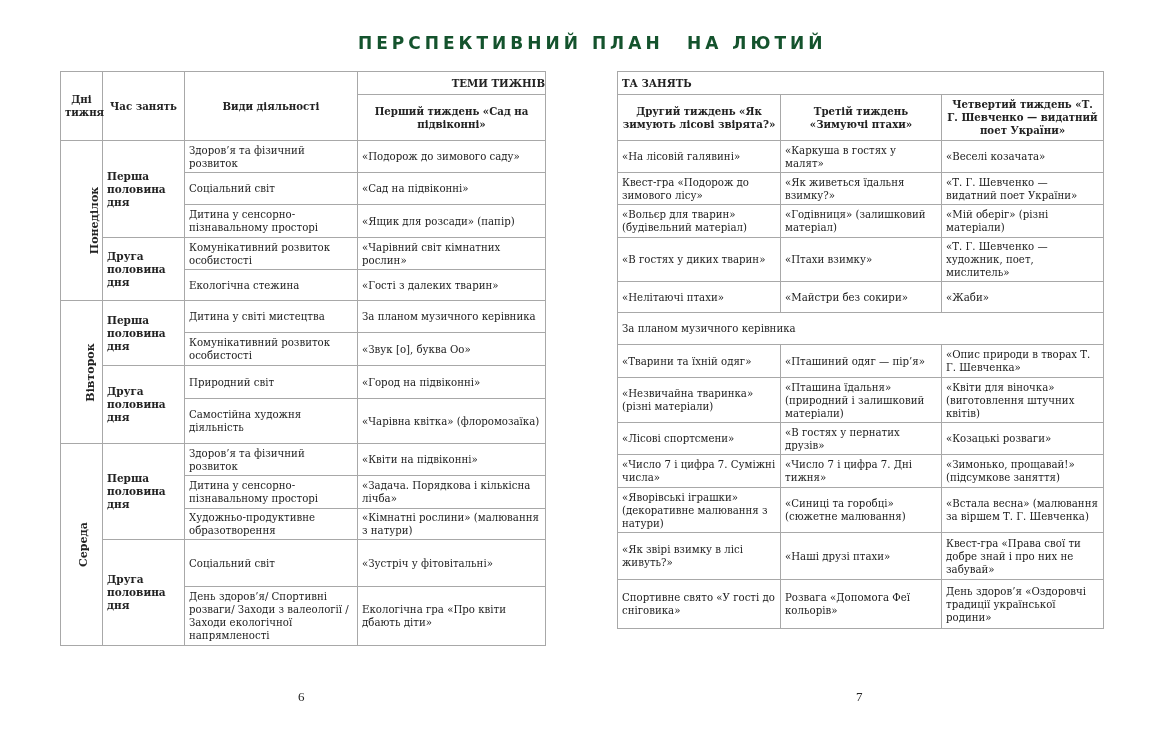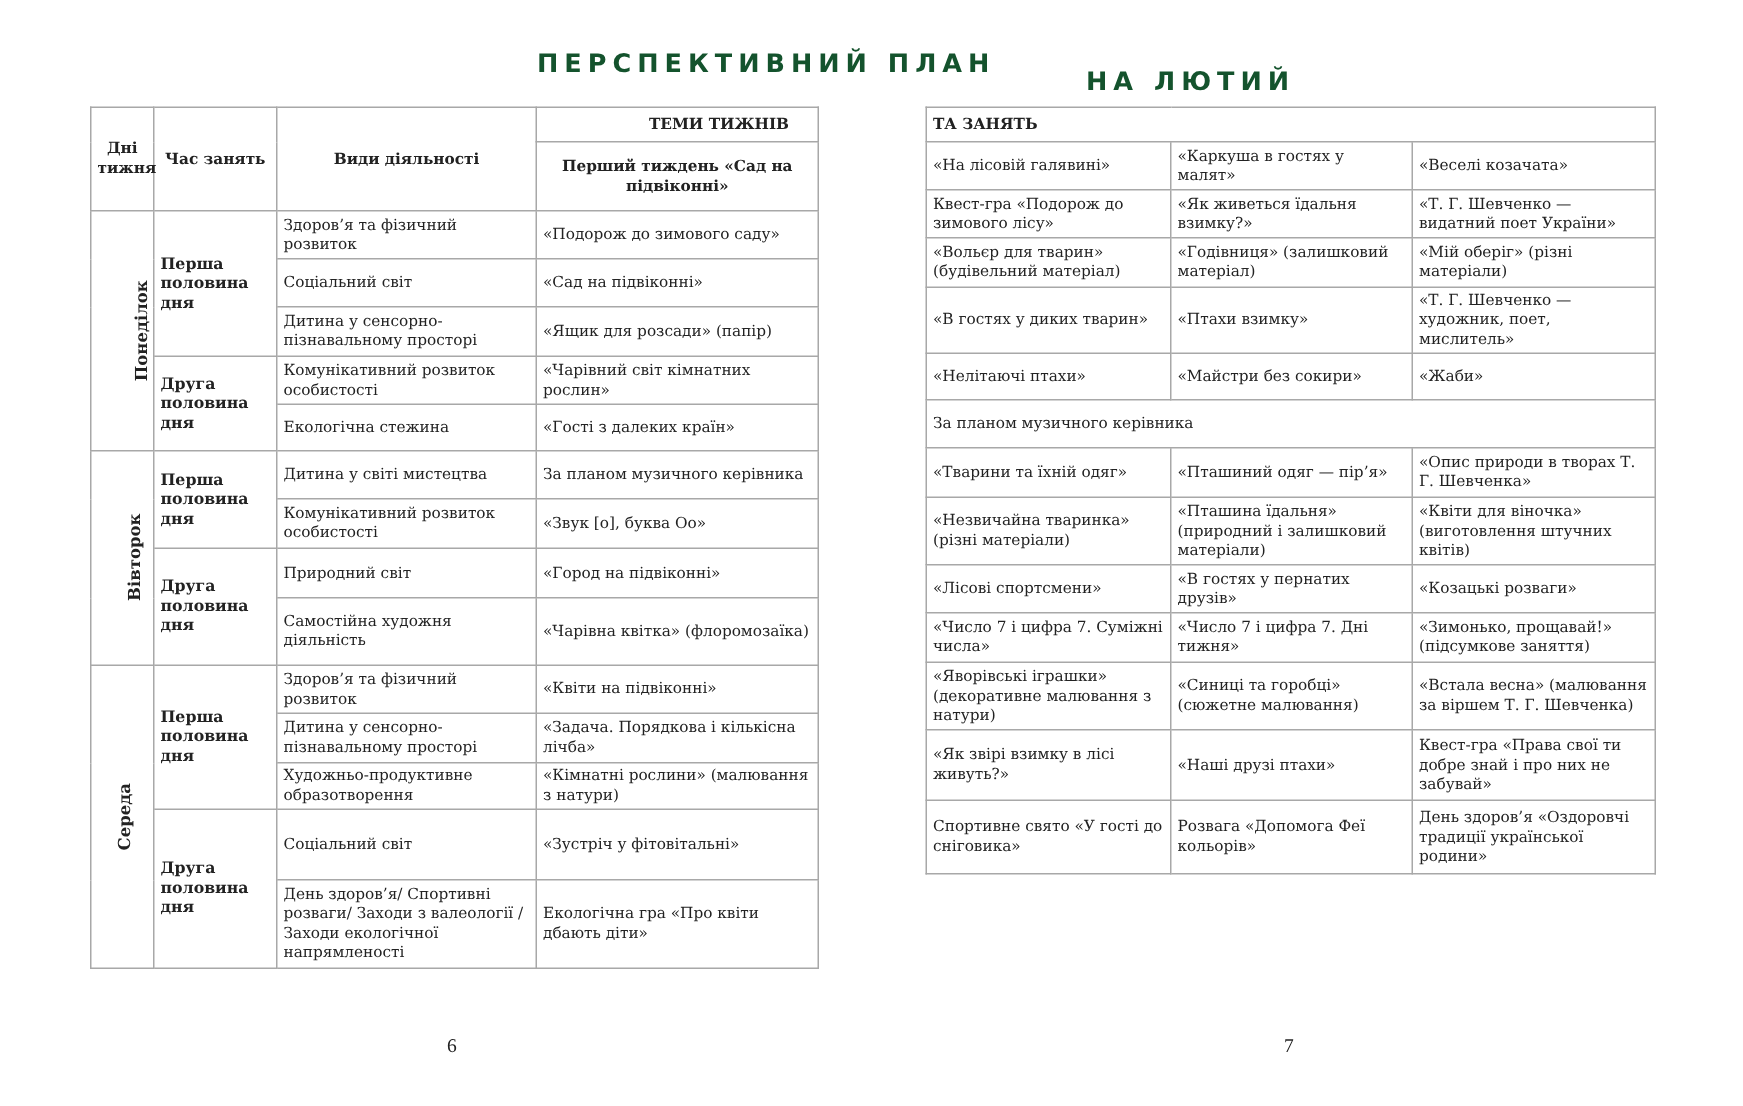--- a/index.html
+++ b/index.html
@@ -4,31 +4,31 @@
 <style>
   html, body { margin:0; padding:0; background:#ffffff; }
   body { width:1162px; height:737px; position:relative; overflow:hidden;
          font-family:"DejaVu Serif", "Liberation Serif", serif; color:#222; }
   .title { position:absolute; top:33px; font-family:"DejaVu Sans", "Liberation Sans", sans-serif;
            font-weight:bold; font-size:17px; letter-spacing:4px; color:#14532d; white-space:nowrap; }
   .page-num { position:absolute; top:689px; font-family:"Liberation Serif", serif; font-size:13px; color:#222; }
   table { position:absolute; border-collapse:collapse; table-layout:fixed; }
   td { border:1px solid #a8a8a8; font-size:10.2px; line-height:13px; padding:2px 4px; vertical-align:middle; }
   .hdr { font-weight:bold; text-align:center; }
-  .hdr-right { font-weight:bold; text-align:right; padding-right:19px; }
+  .hdr-right { font-weight:bold; text-align:right; padding-right:0; }
   .hdr-left { font-weight:bold; text-align:left; }
   .time { font-weight:bold; font-size:10.5px;margin-top:44px; }
   .day { text-align:center; padding:0; }
   .day span { display:inline-block; transform:rotate(-90deg); font-weight:bold; font-size:11px; white-space:nowrap; }
 </style>
 </head>
 <body>
 
 <div class="title" style="left:358px;">ПЕРСПЕКТИВНИЙ ПЛАН</div>
-<div class="title" style="left:724px;margin-top:12px;">НА ЛЮТИЙ</div>
+<div class="title" style="left:687px;">НА ЛЮТИЙ</div>
 
 <table style="left:60px; top:71px; width:485px;">
   <colgroup>
       <col style="width:42px">
       <col style="width:82px">
       <col style="width:173px">
       <col style="width:188px">
     </colgroup>
   <tbody>
       <tr style="height:23px">
@@ -55,21 +55,21 @@
     <td>Дитина у сенсорно-пізнавальному просторі</td>
     <td>«Ящик для розсади» (папір)</td>
   </tr>
   <tr style="height:32px">
     <td class="time" rowspan="2">Друга половина дня</td>
     <td>Комунікативний розвиток особистості</td>
     <td>«Чарівний світ кімнатних рослин»</td>
   </tr>
   <tr style="height:31px">
     <td>Екологічна стежина</td>
-    <td>«Гості з далеких країн»</td>
+    <td>«Гості з далеких тварин»</td>
   </tr>
 
   <tr style="height:32px">
     <td class="day" rowspan="4"><span>Вівторок</span></td>
     <td class="time" rowspan="2">Перша половина дня</td>
     <td>Дитина у світі мистецтва</td>
     <td>За планом музичного керівника</td>
   </tr>
   <tr style="height:33px">
     <td>Комунікативний розвиток особистості</td>
@@ -113,20 +113,25 @@
 
 <table style="left:617px; top:71px; width:486px;">
   <colgroup>
       <col style="width:163px">
       <col style="width:161px">
       <col style="width:162px">
     </colgroup>
   <tbody>
       <tr style="height:23px">
     <td class="hdr-left" colspan="3">ТА ЗАНЯТЬ</td>
+  </tr>
+  <tr style="height:46px">
+    <td class="hdr">Другий тиждень «Як зимують лісові звірята?»</td>
+    <td class="hdr">Третій тиждень «Зимуючі птахи»</td>
+    <td class="hdr">Четвертий тиждень «Т. Г. Шевченко — видатний поет України»</td>
   </tr>
   <tr style="height:32px">
     <td>«На лісовій галявині»</td>
     <td>«Каркуша в гостях у малят»</td>
     <td>«Веселі козачата»</td>
   </tr>
   <tr style="height:32px">
     <td>Квест-гра «Подорож до зимового лісу»</td>
     <td>«Як живеться їдальня взимку?»</td>
     <td>«Т. Г. Шевченко — видатний поет України»</td>

